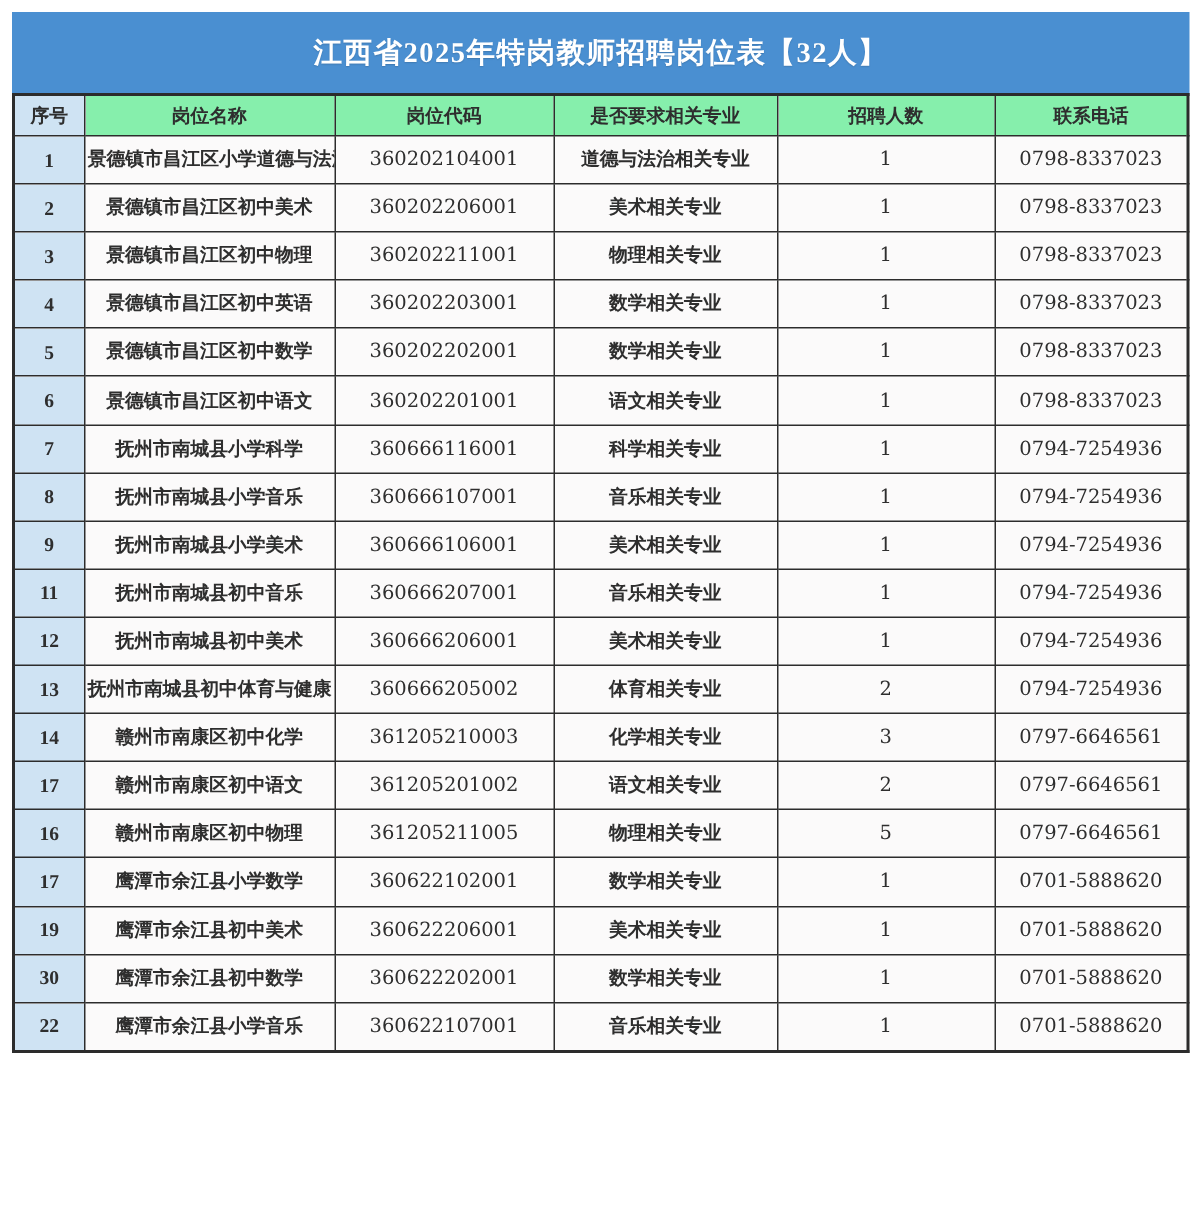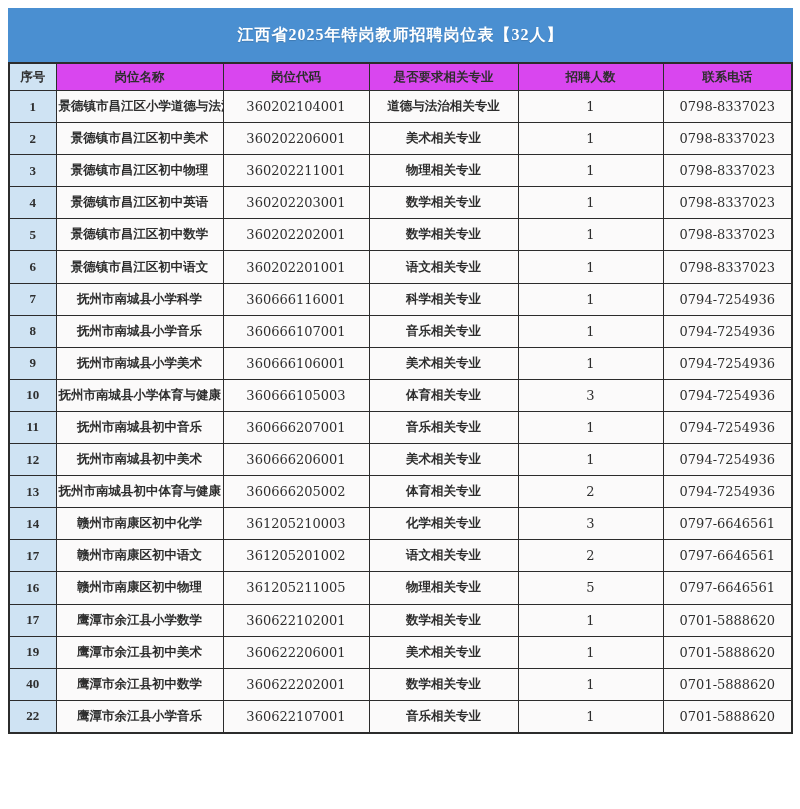--- a/index.html
+++ b/index.html
@@ -19,21 +19,21 @@
     height: 54px;
     background: #4a8fd1;
     display: flex;
     align-items: center;
     justify-content: center;
   }
   .title-text {
     color: #ffffff;
     font-family: "Liberation Serif", serif;
     font-weight: bold;
-    font-size: 16px;
+    font-size: 19px;
     letter-spacing: 1px;
     text-shadow: 0 1px 1px rgba(0,0,0,0.15);
   }
   table.positions {
     width: 100%;
     border-collapse: collapse;
     table-layout: fixed;
     border: 2px solid #2c2c2c;
     padding-left: 24px;
   }
@@ -46,21 +46,21 @@
   th, td {
     border: 1.5px solid #2c2c2c;
     text-align: center;
     vertical-align: middle;
     padding: 0 2px;
     overflow: hidden;
     white-space: nowrap;
   }
   thead th {
     height: 26px;
-    background: #d946ef;
+    background: #86efac;
     color: #2e2e2e;
     font-size: 12.5px;
     font-weight: bold;
   }
   thead th.idx {
     background: #cfe3f3;
   }
   tbody td {
     height: 31.1px;
     background: #fbfafa;
@@ -176,28 +176,20 @@
         </tr>
         <tr>
           <td class="c0">9</td>
           <td class="c1">抚州市南城县小学美术</td>
           <td class="c2">360666106001</td>
           <td class="c3">美术相关专业</td>
           <td class="c4">1</td>
           <td class="c5">0794-7254936</td>
         </tr>
         <tr>
-          <td class="c0">10</td>
-          <td class="c1">抚州市南城县小学体育与健康</td>
-          <td class="c2">360666105003</td>
-          <td class="c3">体育相关专业</td>
-          <td class="c4">3</td>
-          <td class="c5">0794-7254936</td>
-        </tr>
-        <tr>
           <td class="c0">11</td>
           <td class="c1">抚州市南城县初中音乐</td>
           <td class="c2">360666207001</td>
           <td class="c3">音乐相关专业</td>
           <td class="c4">1</td>
           <td class="c5">0794-7254936</td>
         </tr>
         <tr>
           <td class="c0">12</td>
           <td class="c1">抚州市南城县初中美术</td>
@@ -248,21 +240,21 @@
         </tr>
         <tr>
           <td class="c0">19</td>
           <td class="c1">鹰潭市余江县初中美术</td>
           <td class="c2">360622206001</td>
           <td class="c3">美术相关专业</td>
           <td class="c4">1</td>
           <td class="c5">0701-5888620</td>
         </tr>
         <tr>
-          <td class="c0">40</td>
+          <td class="c0">30</td>
           <td class="c1">鹰潭市余江县初中数学</td>
           <td class="c2">360622202001</td>
           <td class="c3">数学相关专业</td>
           <td class="c4">1</td>
           <td class="c5">0701-5888620</td>
         </tr>
         <tr>
           <td class="c0">22</td>
           <td class="c1">鹰潭市余江县小学音乐</td>
           <td class="c2">360622107001</td>

